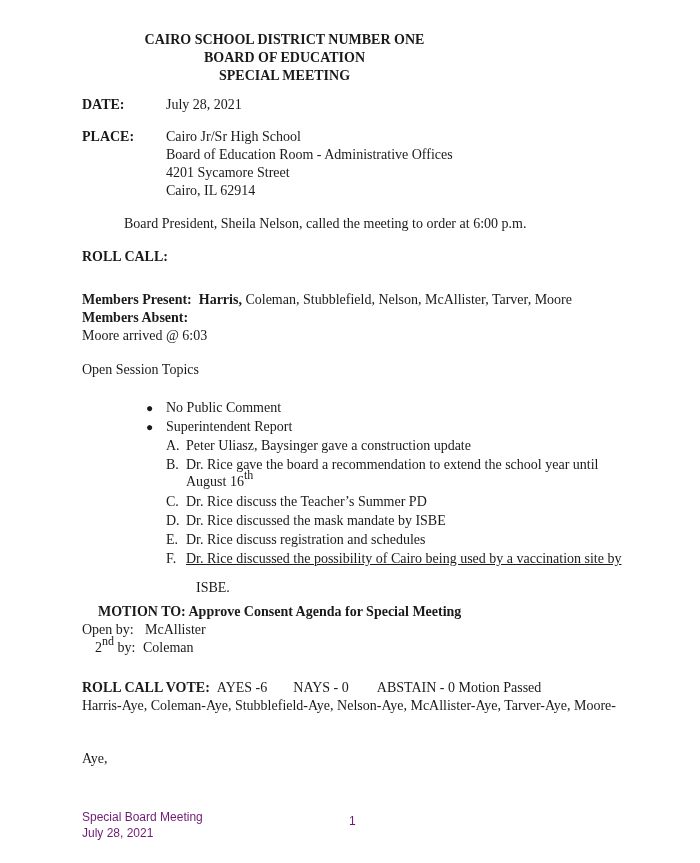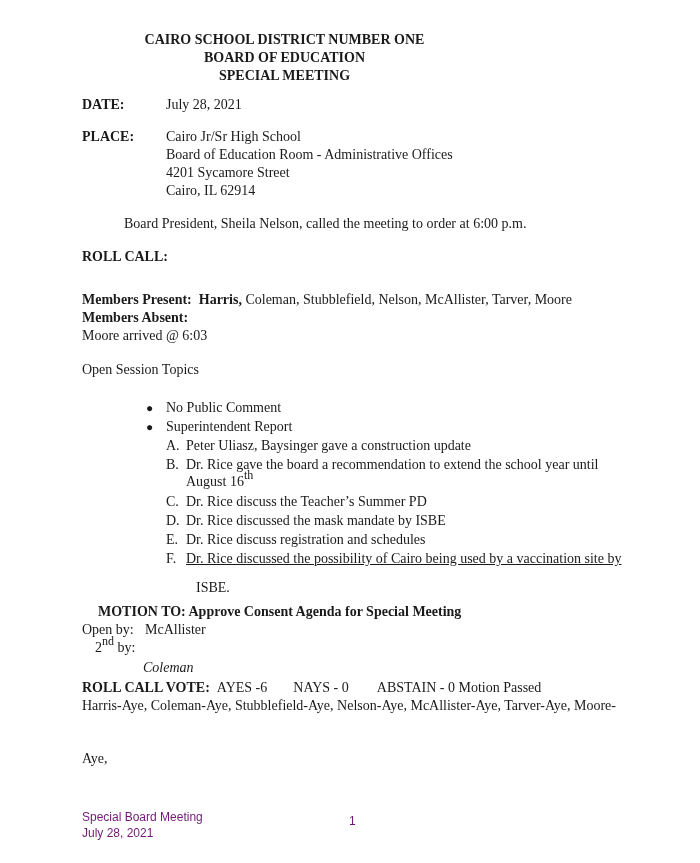--- a/index.html
+++ b/index.html
@@ -63,21 +63,21 @@
 <div class="abs" style="left:186px; top:532px;">Dr. Rice discuss registration and schedules</div>
 
 <div class="abs" style="left:166px; top:551px;">F.</div>
 <div class="abs" style="left:186px; top:551px;text-decoration:underline;">Dr. Rice discussed the possibility of Cairo being used by a vaccination site by</div>
 <div class="abs" style="left:196px; top:568px;margin-top:12px;">ISBE.</div>
 
 <div class="abs b" style="left:98px; top:604px;">MOTION TO:  Approve Consent Agenda for Special Meeting</div>
 <div class="abs" style="left:82px; top:622px;">Open by:</div>
 <div class="abs" style="left:145px; top:622px;">McAllister</div>
 <div class="abs" style="left:95px; top:640px;"><span>2</span><sup>nd</sup><span> by:</span></div>
-<div class="abs" style="left:143px; top:660px;font-style:italic;">Coleman</div>
+<div class="abs" style="left:143px; top:640px;">Coleman</div>
 
 <div class="abs" style="left:82px; top:680px;">
   <span class="b">ROLL CALL VOTE:</span>&nbsp;&nbsp;<span>AYES -6</span><span style="display:inline-block;width:26px;"></span><span>NAYS - 0</span><span style="display:inline-block;width:28px;"></span><span>ABSTAIN - 0 Motion Passed</span>
 </div>
 <div class="abs" style="left:82px; top:698px;">Harris-Aye, Coleman-Aye, Stubblefield-Aye, Nelson-Aye, McAllister-Aye, Tarver-Aye, Moore-</div>
 <div class="abs" style="left:82px; top:751px;">Aye,</div>
 
 <div class="abs foot" style="left:82px; top:810px;">Special Board Meeting</div>
 <div class="abs foot" style="left:82px; top:826px;">July 28, 2021</div>
 <div class="abs foot" style="left:349px; top:814px;">1</div>

